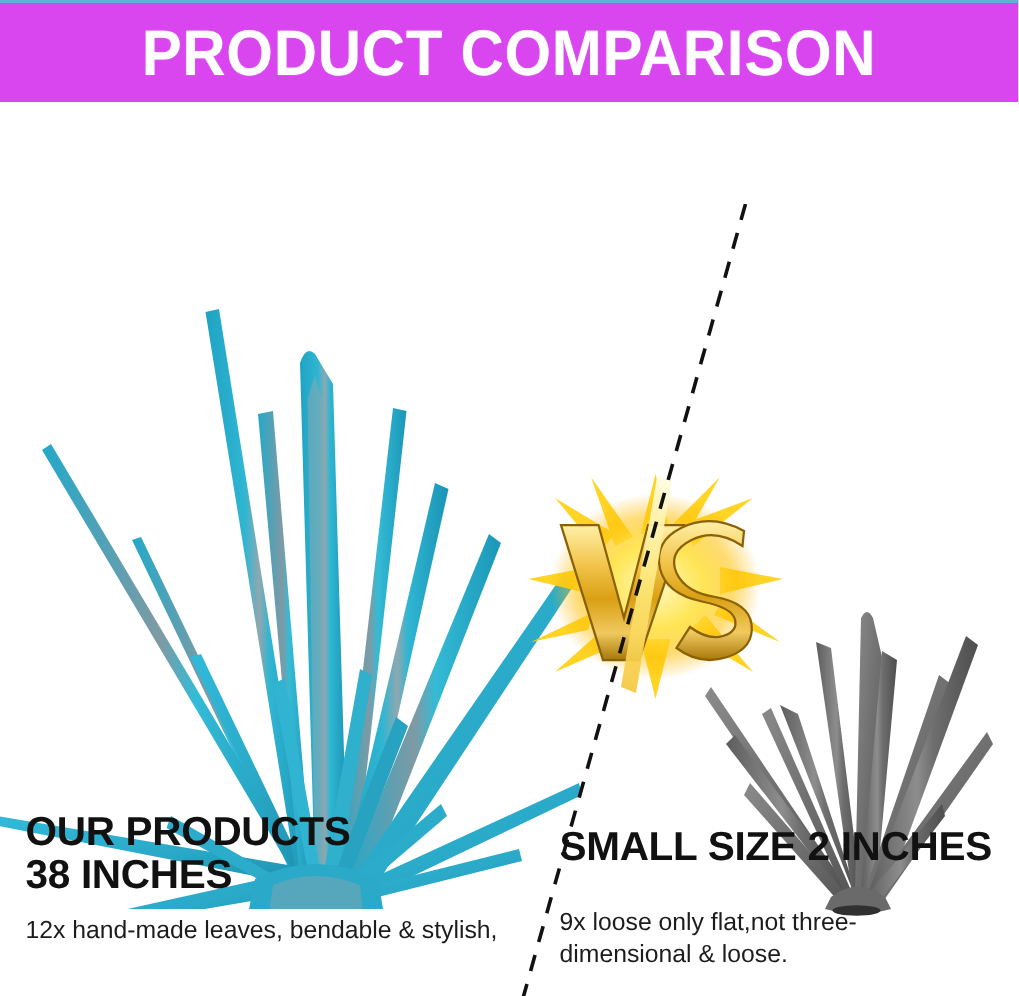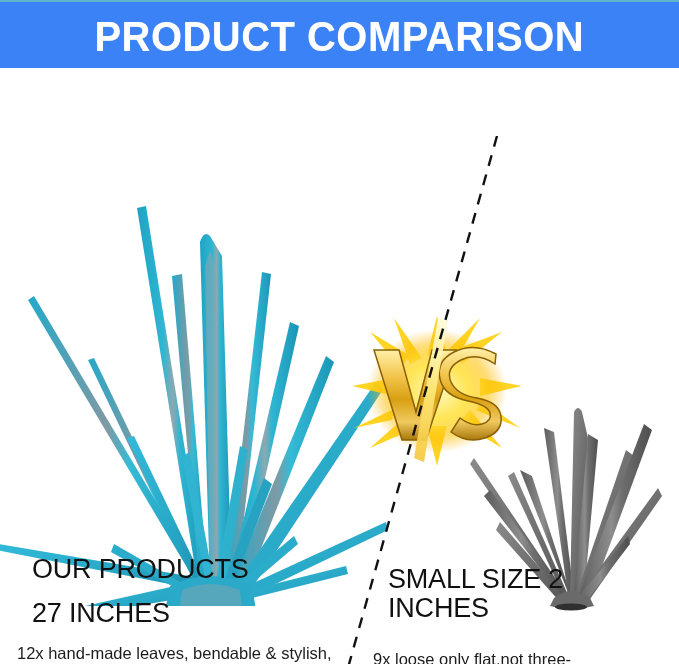--- a/index.html
+++ b/index.html
@@ -1,21 +1,21 @@
 <!DOCTYPE html>
 <html><head>
 <meta charset="utf-8">
 <style>
   html,body{margin:0;padding:0;background:#fff;}
   body{width:679px;height:664px;position:relative;overflow:hidden;
        font-family:"Liberation Sans",sans-serif;color:#1a1a1a;}
 
   
   #banner{position:absolute;left:0;top:0;width:679px;height:68px;
-          background:#3b82f6;border-top:2px solid #5fb3ce;
+          background:#d946ef;border-top:2px solid #5fb3ce;
           display:flex;align-items:center;justify-content:center;}
   #banner-title{color:#ffffff;font-size:43px;font-weight:bold;
           letter-spacing:.5px;line-height:1;
           transform:scaleX(.93);transform-origin:center;
           white-space:nowrap;text-shadow:0 0 1px rgba(255,255,255,.3);}
 
   
   #stage{position:absolute;left:0;top:68px;width:679px;height:596px;background:#fff;}
 
   
@@ -25,24 +25,24 @@
   .art{position:absolute;}
   #blue-plant{left:-6px;top:78px;width:400px;height:460px;}
   #grey-plant{left:470px;top:330px;width:200px;height:215px;}
   #vs-badge{left:352px;top:248px;width:170px;height:150px;}
 
   
   .col{position:absolute;}
   #left-col{left:17px;top:540px;width:340px;}
   #right-col{left:373px;top:550px;width:295px;}
 
-  .headline{font-size:27px;font-weight:normal;line-height:29px;
-            letter-spacing:-.2px;color:#111;margin:15px;}
+  .headline{font-size:27px;font-weight:bold;line-height:29px;
+            letter-spacing:-.2px;color:#111;margin:0;}
   .body{font-size:16.5px;line-height:21px;color:#1c1c1c;margin:0;}
-  #left-body{}
+  #left-body{margin-top:12px;}
   #right-body{margin-top:26px;}
 </style>
 </head>
 <body>
 
 <div id="banner">
   <div id="banner-title">PRODUCT COMPARISON</div>
 </div>
 
 <div id="stage">
@@ -186,21 +186,21 @@
   </svg>
 
   <svg id="divider" viewBox="0 0 679 596">
     <line x1="497" y1="0" x2="330" y2="596" stroke="#111111" stroke-width="2.4" stroke-dasharray="11 9"></line>
   </svg>
 
 </div>
 
 <div class="col" id="left-col">
   <div class="headline">OUR PRODUCTS</div>
-  <div class="headline">27 INCHES</div>
+  <div class="headline">38 INCHES</div>
   <div class="body" id="left-body">
     <div>12x hand-made leaves, bendable &amp; stylish,</div>
   </div>
 </div>
 
 <div class="col" id="right-col">
   <div class="headline">SMALL SIZE 2 INCHES</div>
   <div class="body" id="right-body">
     <div>9x loose only flat,not three-</div>
     <div>dimensional &amp; loose.</div>

